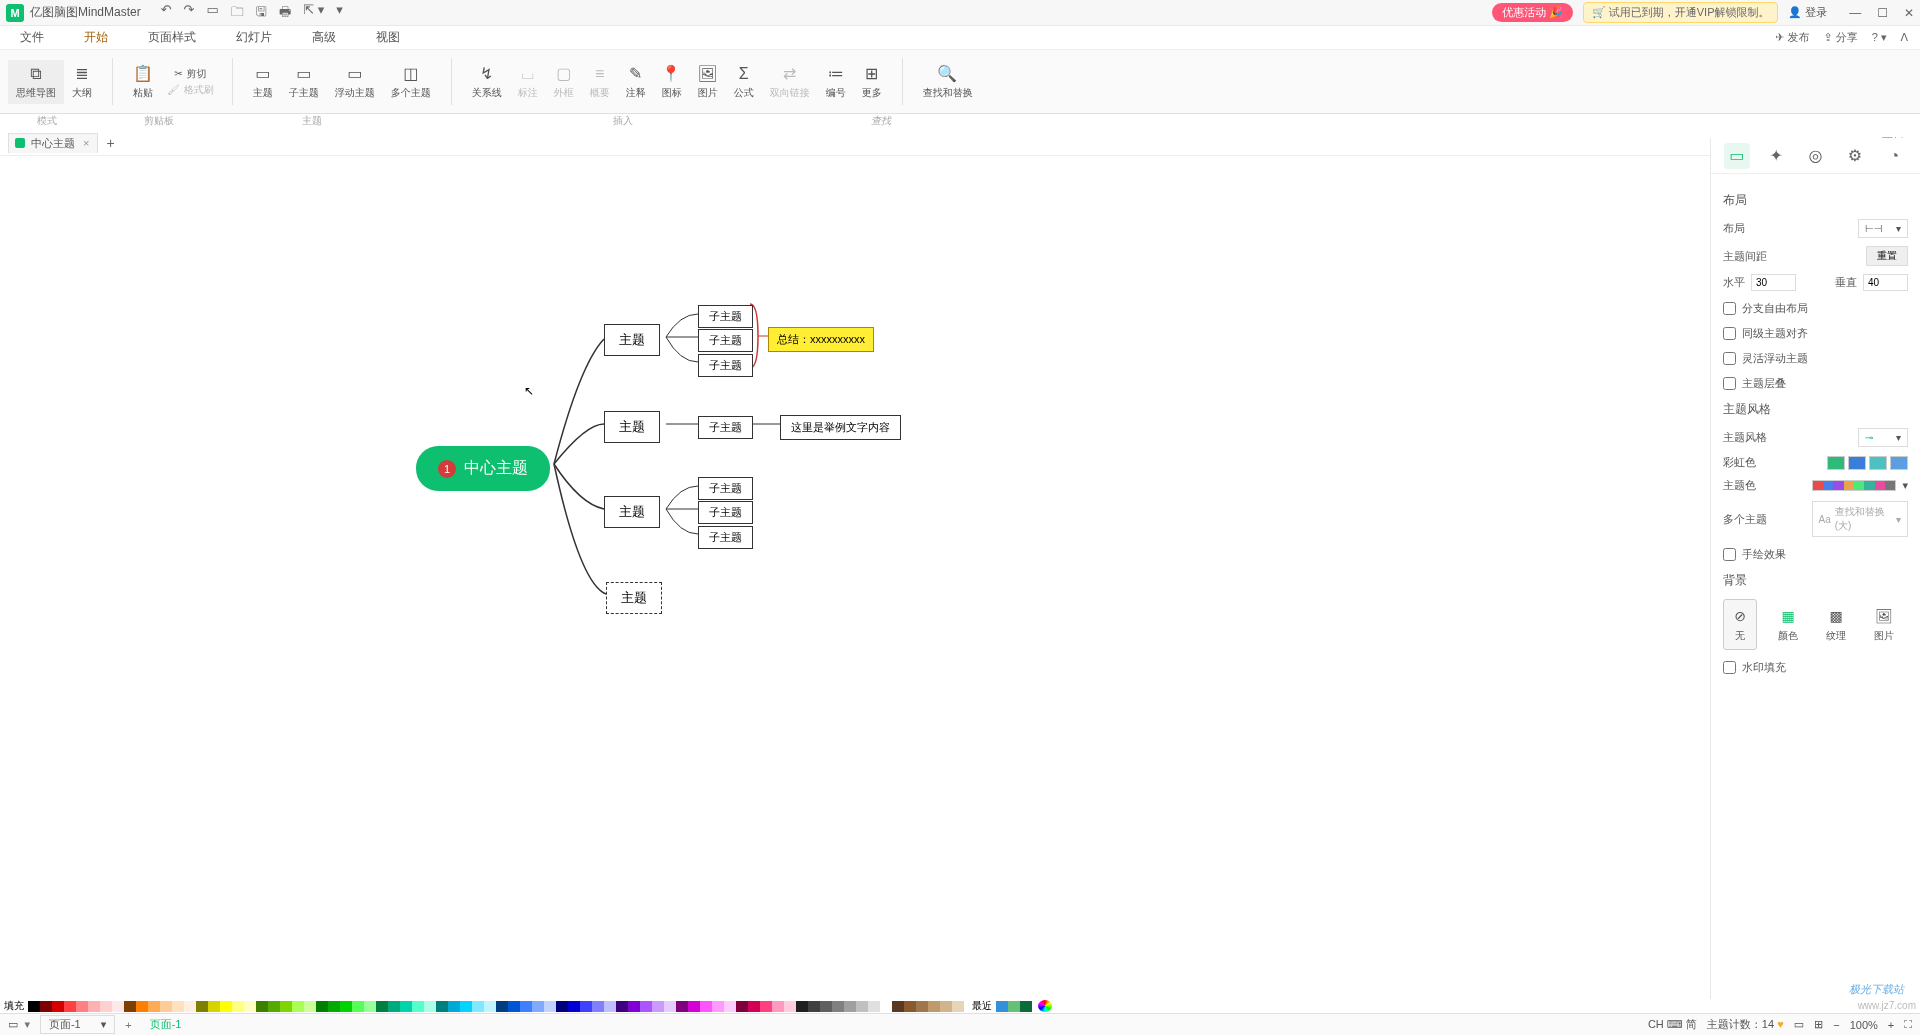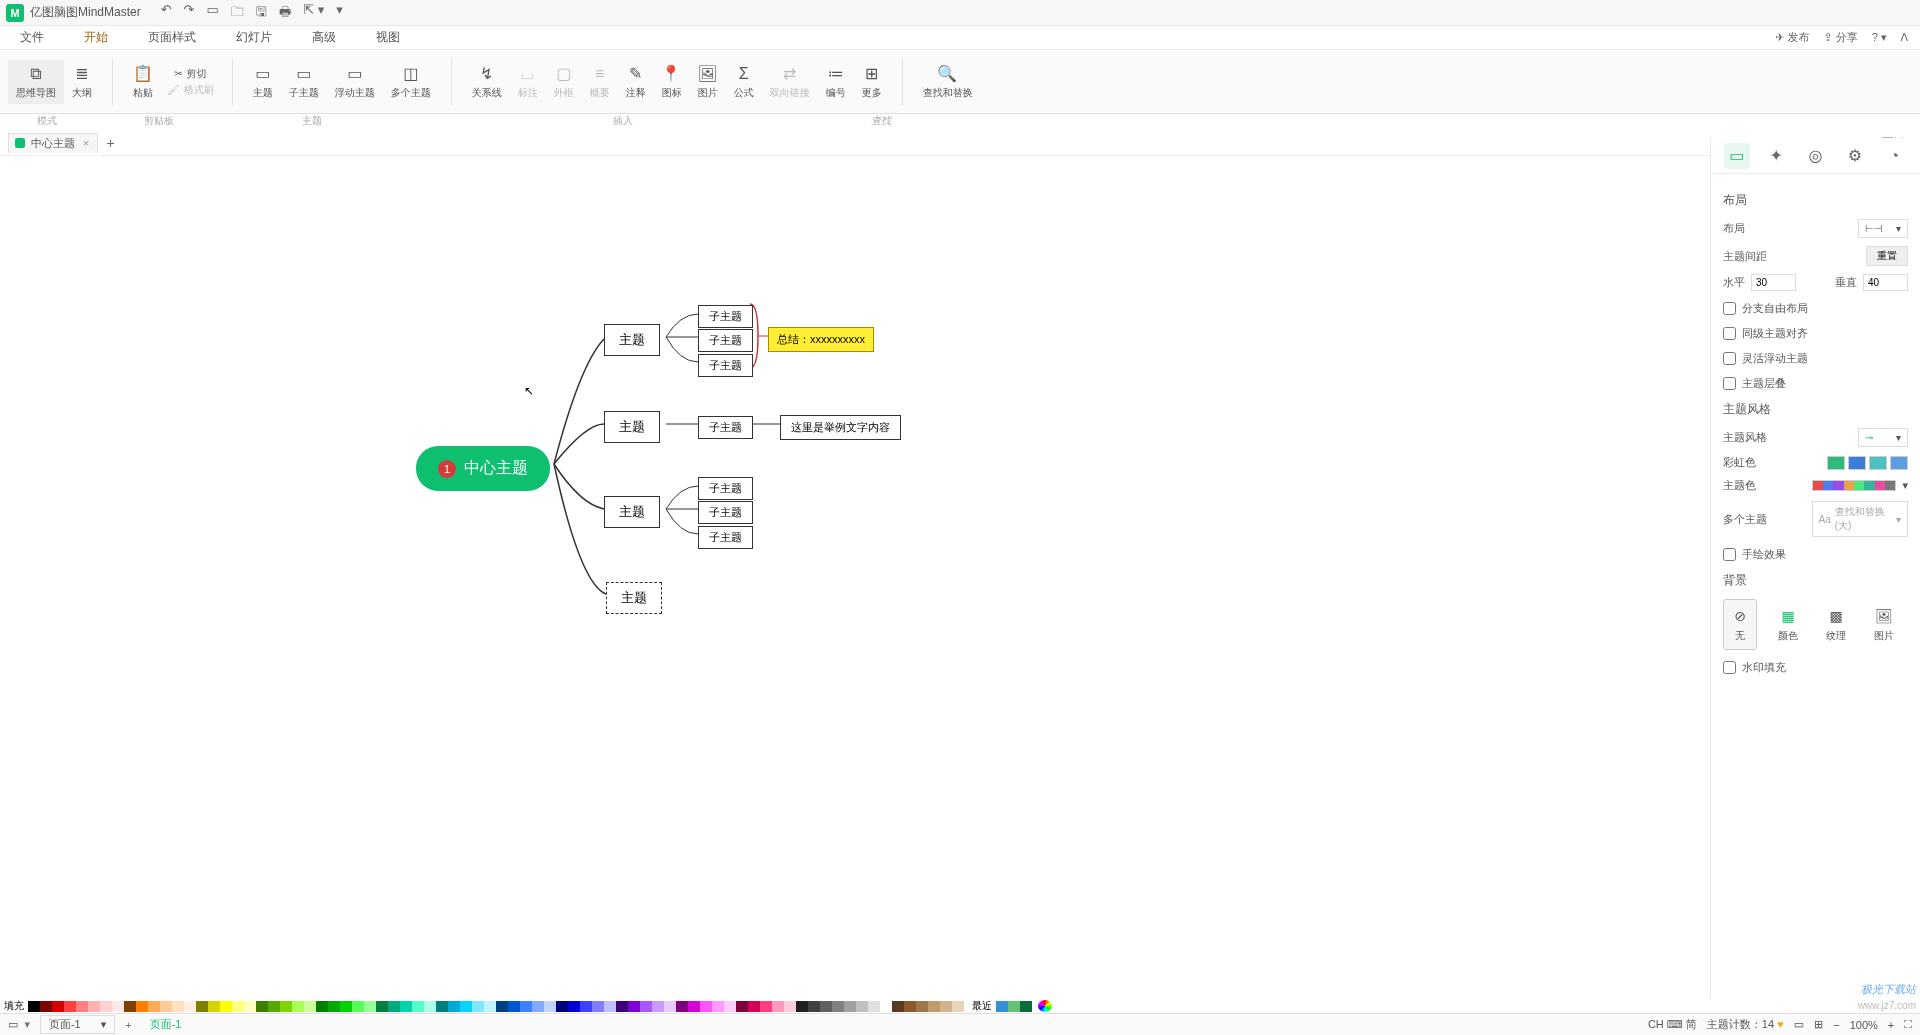--- a/index.html
+++ b/index.html
@@ -65,38 +65,54 @@
 .bg-opt.active{border-color:#ccc;background:#f6f6f6;}
 .bg-ic{width:20px;height:20px;display:flex;align-items:center;justify-content:center;font-size:14px;}
 .color-bar{position:absolute;bottom:22px;left:0;right:0;height:14px;display:flex;align-items:center;padding:0 4px;gap:0;font-size:10px;}
 .color-swatch{width:12px;height:11px;}
 .status-bar{position:absolute;bottom:0;left:0;right:0;height:22px;border-top:1px solid #e0e0e0;display:flex;align-items:center;font-size:11px;color:#555;padding:0 8px;background:#fafafa;}
 .page-sel{border:1px solid #ddd;padding:1px 8px;margin:0 4px;display:flex;align-items:center;gap:20px;}
 .page-btn{padding:0 6px;color:#777;}
 .page-tab{color:#0dbf6e;margin-left:12px;}
 .status-right{margin-left:auto;display:flex;align-items:center;gap:10px;}
 .dashed{border-style:dashed;}
-.watermark-logo{position:absolute;bottom:38px;right:4px;font-size:11px;color:#6ab0e8;font-style:italic;pointer-events:none;}
+.watermark-logo{position:absolute;bottom:38px;right:16px;font-size:11px;color:#6ab0e8;font-style:italic;pointer-events:none;}
 .watermark-url{position:absolute;bottom:24px;right:4px;font-size:10px;color:#bbb;pointer-events:none;}
 </style>
 </head>
 <body>
 
 <div class="titlebar">
   <div class="logo">M</div>
   <span class="app-title">亿图脑图MindMaster</span>
   <div class="qat">
     <span>↶</span>
     <span>↷</span>
     <span>▭</span>
     <span>🗀</span>
     <span>🖫</span>
     <span>🖶</span>
     <span>⇱ ▾</span>
     <span>▾</span>
+  </div>
+  <div class="title-right">
+    <div class="promo-badge">
+        <span>优惠活动</span>
+        <span>🎉</span>
+      </div>
+    <div class="trial-badge"><span style="color:#f5a623">🛒 </span><span>试用已到期，开通VIP解锁限制。</span></div>
+    <div class="login-btn">
+        <span>👤</span>
+        <span>登录</span>
+      </div>
+    <div class="win-btns">
+      <span>―</span>
+      <span>☐</span>
+      <span>✕</span>
+    </div>
   </div>
 </div>
 
 <div class="menubar">
   <span>文件</span>
   <span class="active">开始</span>
   <span>页面样式</span>
   <span>幻灯片</span>
   <span>高级</span>
   <span>视图</span>

